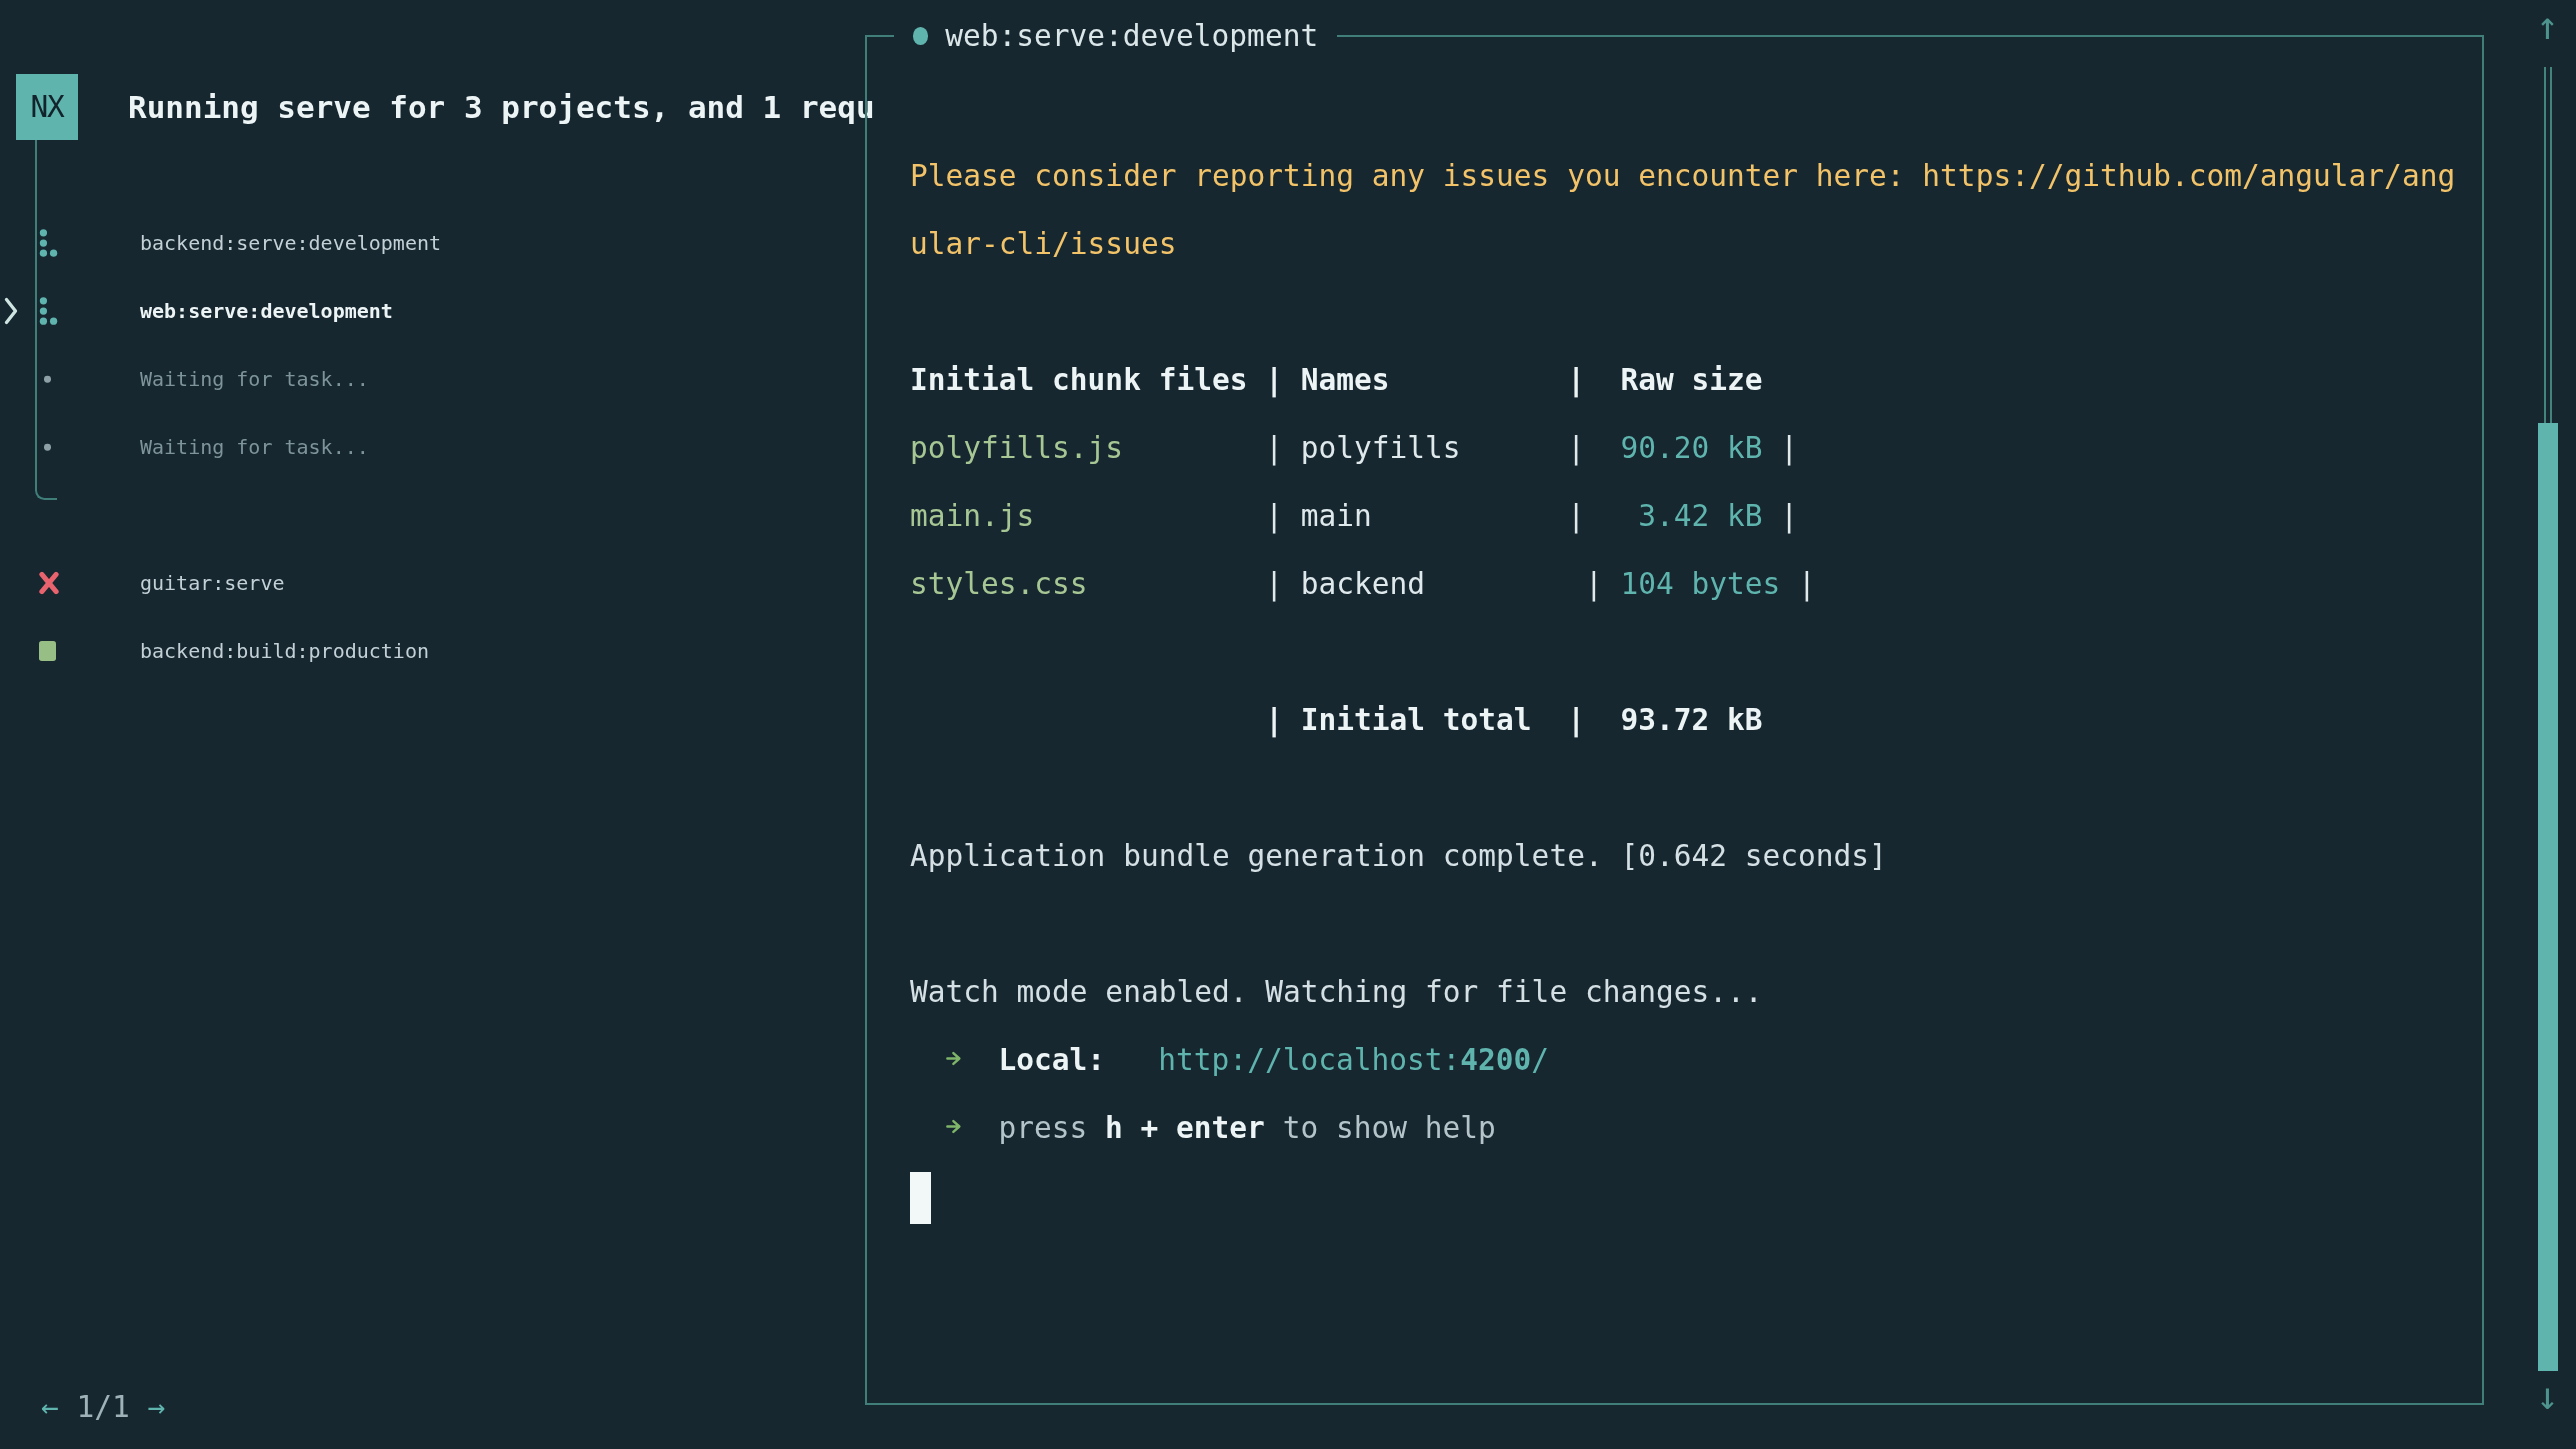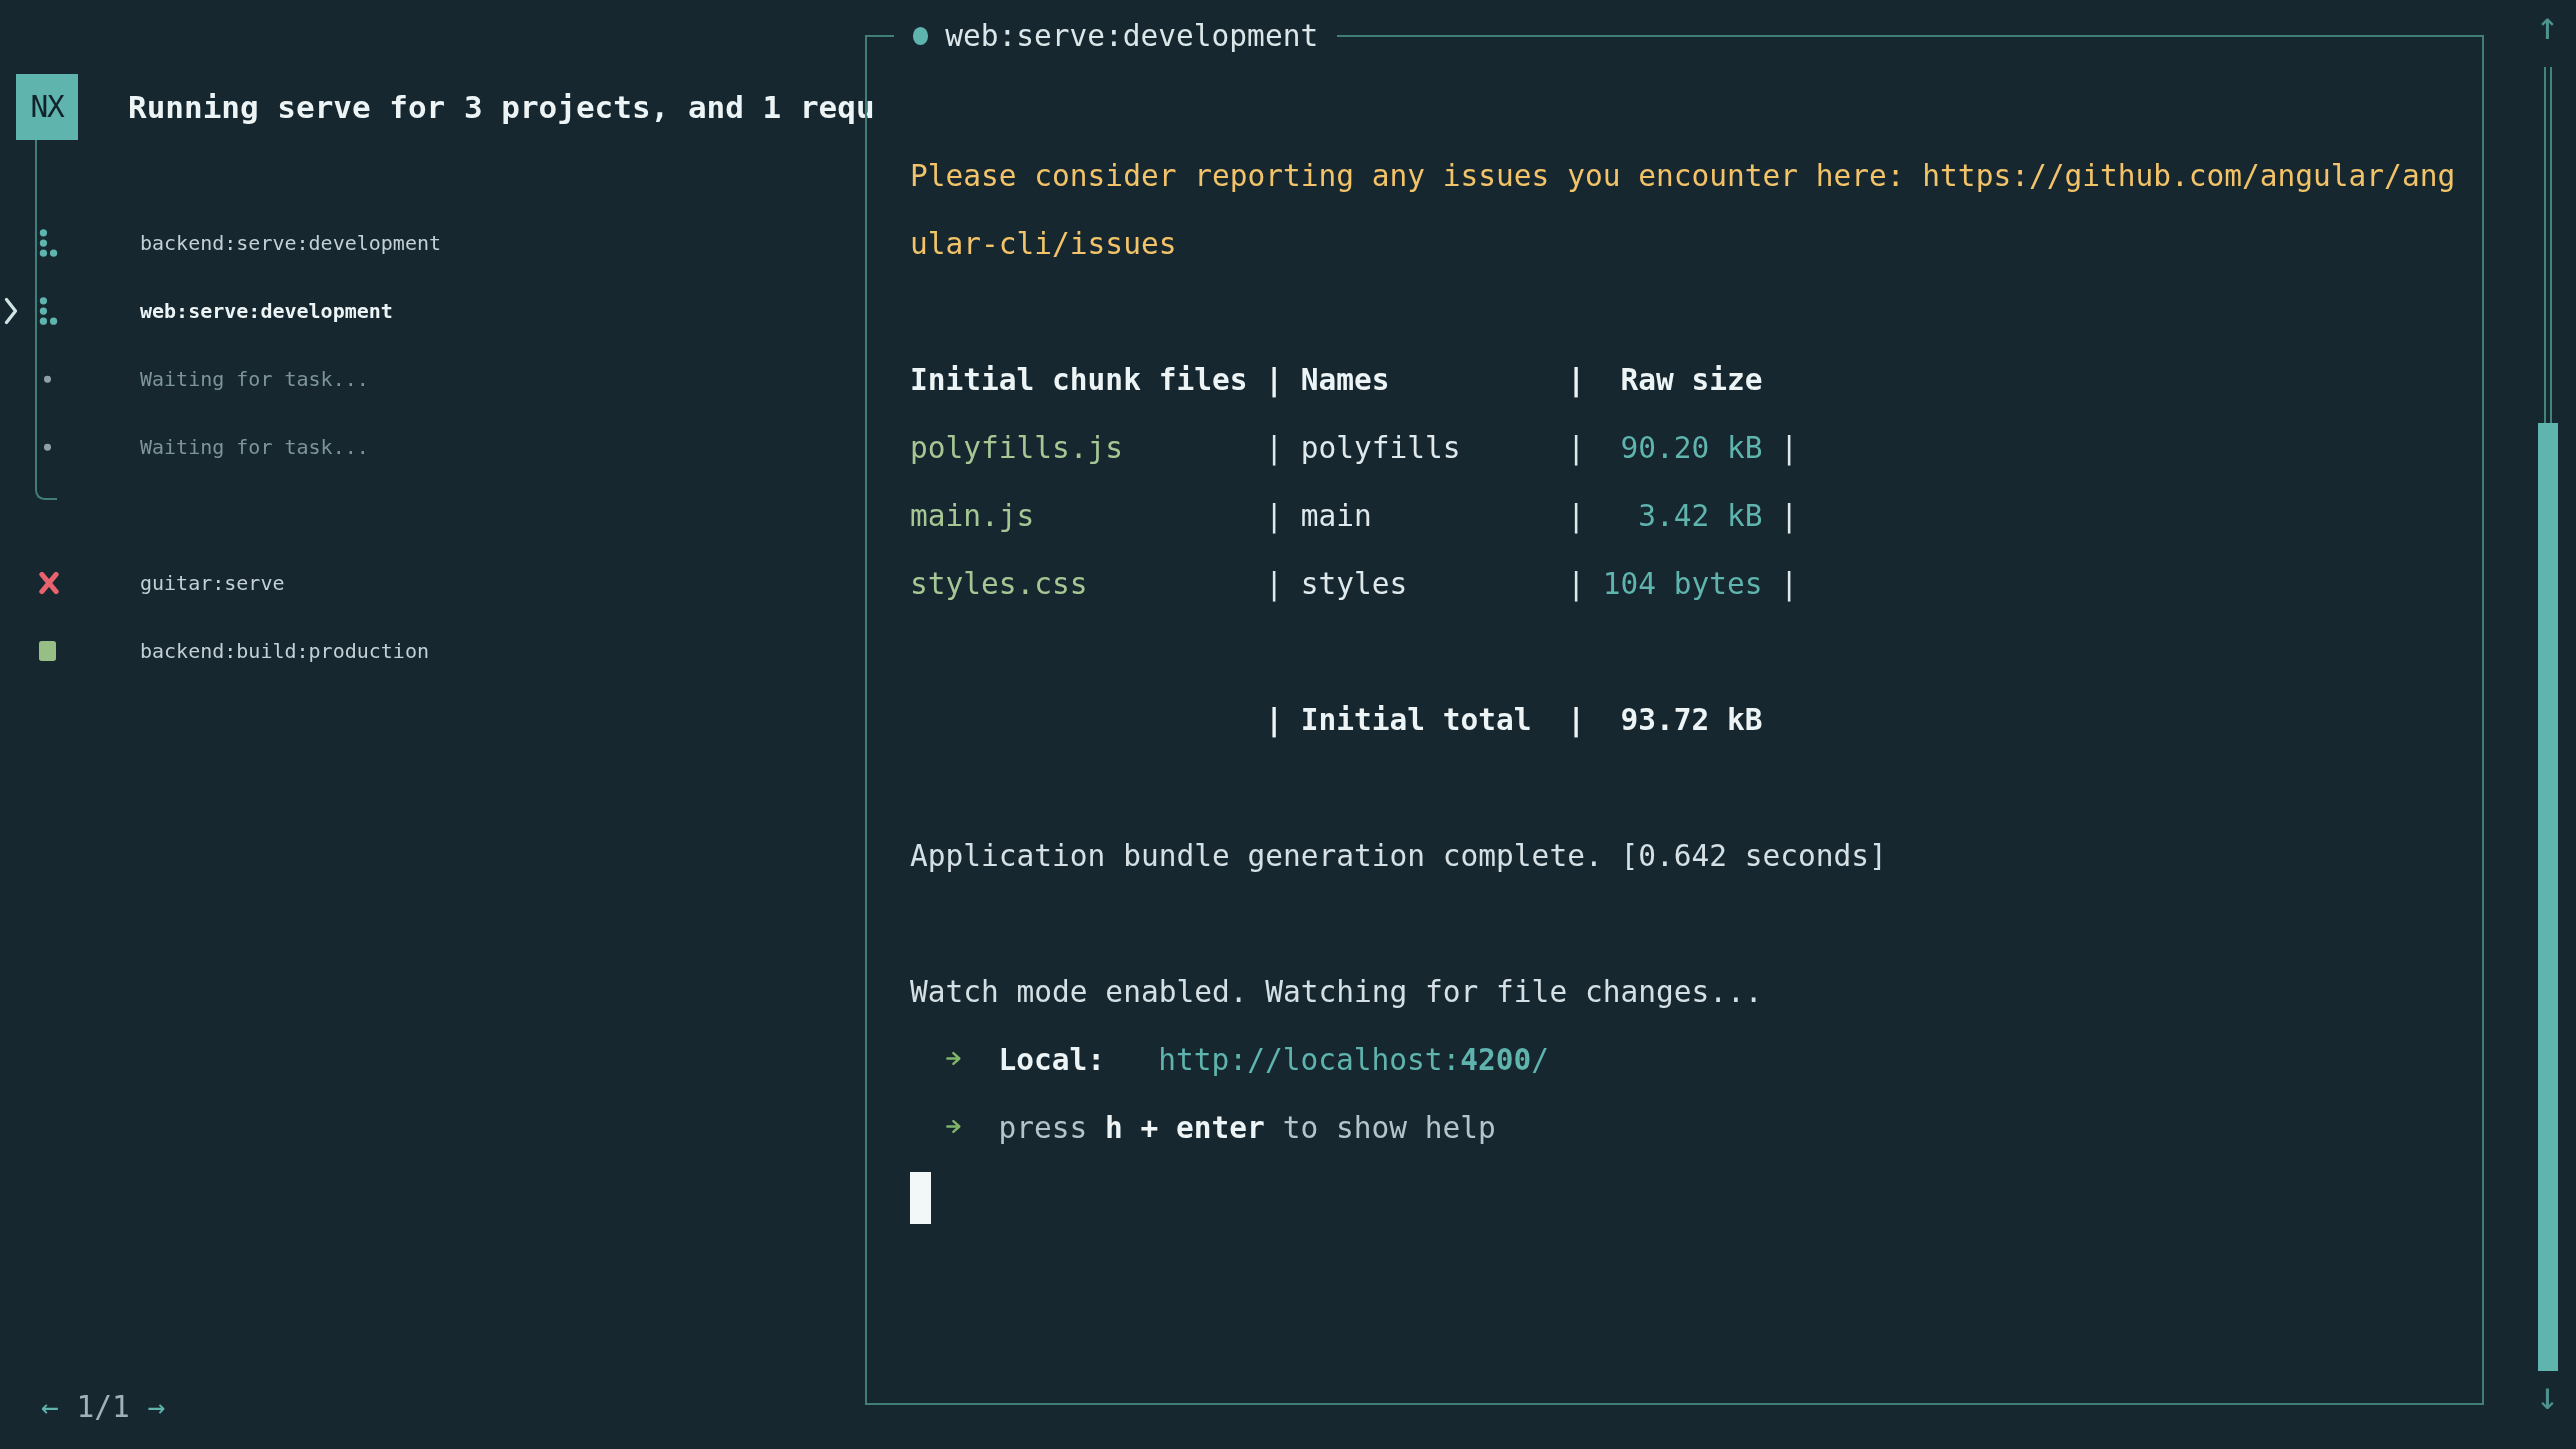--- a/index.html
+++ b/index.html
@@ -146,21 +146,21 @@
     <span class="panel-title-dot"></span>
     <span class="panel-title-text">web:serve:development</span>
   </div>
   <div class="terminal">
       <div class="term-line"><span class="sg-yellow">Please consider reporting any issues you encounter here: https://github.com/angular/ang</span></div>
       <div class="term-line"><span class="sg-yellow">ular-cli/issues</span></div>
       <div class="term-line"></div>
       <div class="term-line"><span class="sg-bold">Initial chunk files | Names          |  Raw size</span></div>
       <div class="term-line"><span class="sg-file">polyfills.js</span><span class="sg-plain">        | polyfills      | </span><span class="sg-size"> 90.20 kB</span><span class="sg-plain"> |</span></div>
       <div class="term-line"><span class="sg-file">main.js</span><span class="sg-plain">             | main           | </span><span class="sg-size">  3.42 kB</span><span class="sg-plain"> |</span></div>
-      <div class="term-line"><span class="sg-file">styles.css</span><span class="sg-plain">          | styles         | </span><span class="sg-size">104 bytes</span><span class="sg-plain"> |</span></div>
+      <div class="term-line"><span class="sg-file">styles.css</span><span class="sg-plain">          | backend         | </span><span class="sg-size">104 bytes</span><span class="sg-plain"> |</span></div>
       <div class="term-line"></div>
       <div class="term-line"><span class="sg-bold">                    | Initial total  |  93.72 kB</span></div>
       <div class="term-line"></div>
       <div class="term-line"><span class="sg-text">Application bundle generation complete. [0.642 seconds]</span></div>
       <div class="term-line"></div>
       <div class="term-line"><span class="sg-text">Watch mode enabled. Watching for file changes...</span></div>
       <div class="term-line"><span class="sg-plain">  </span><svg class="arrow-right-icon" viewBox="0 0 26 26" width="17.4" height="27">
           <path d="M2 13 H18 M11 5 L20 13 L11 21"></path>
         </svg><span class="sg-plain">  </span><span class="sg-bold">Local:</span><span class="sg-plain">   </span><span class="sg-size">http://localhost:</span><span class="sg-sizebold">4200</span><span class="sg-size">/</span></div>
       <div class="term-line"><span class="sg-plain">  </span><svg class="arrow-right-icon" viewBox="0 0 26 26" width="17.4" height="27">

